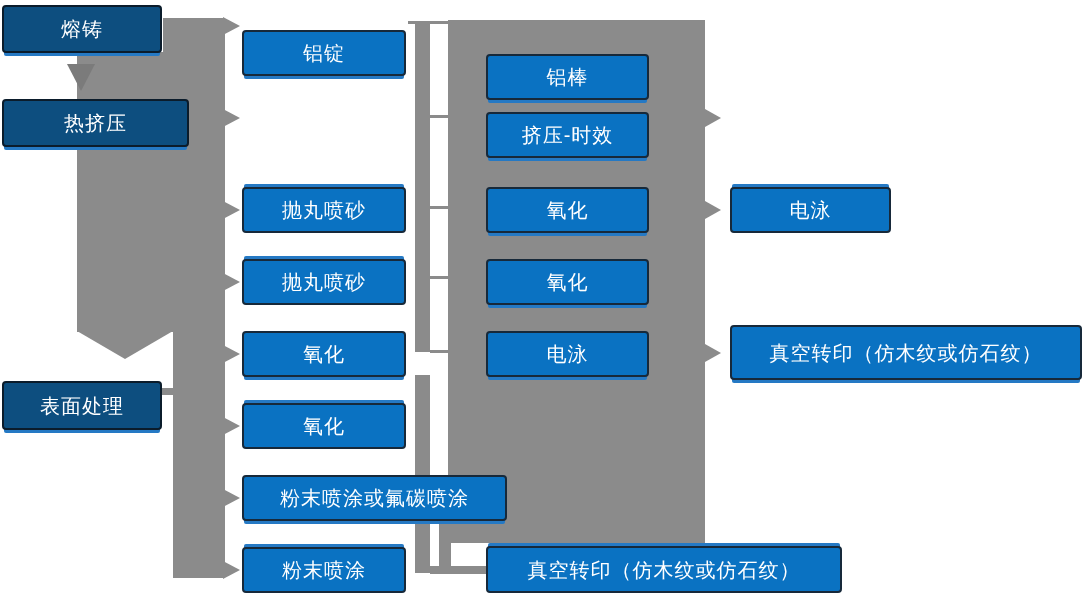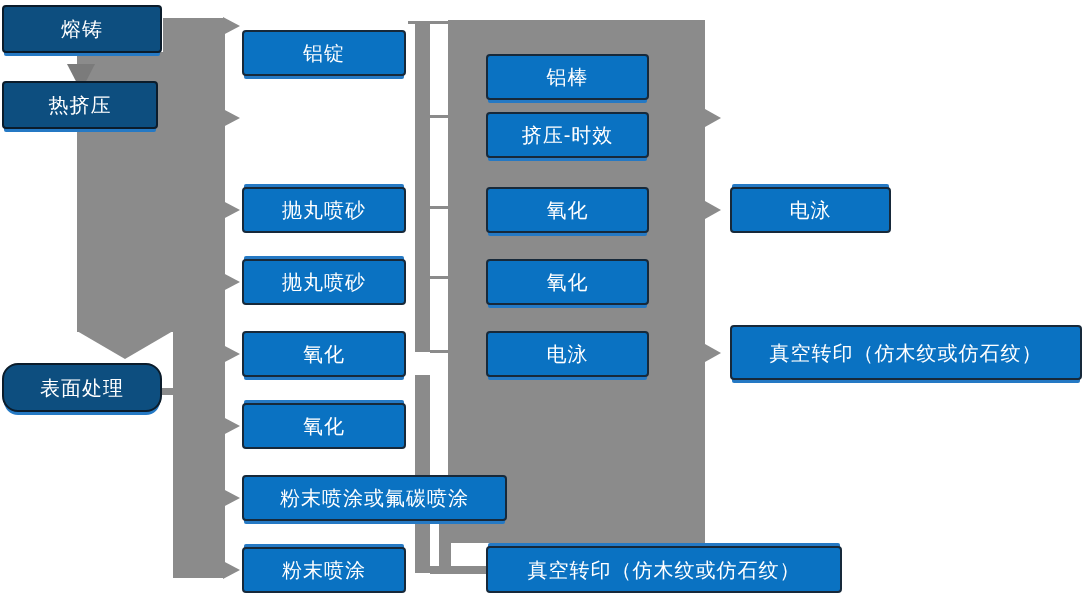--- a/index.html
+++ b/index.html
@@ -53,24 +53,24 @@
     <div class="arrow-right" style="left: 223px; top: 489px;"></div>
     <div class="arrow-right" style="left: 223px; top: 561px;"></div>
     <div class="arrow-right short" style="left: 705px; top: 109px;"></div>
     <div class="arrow-right short" style="left: 705px; top: 201px;"></div>
     <div class="arrow-right short" style="left: 705px; top: 344px;"></div>
     <div class="arrow-down" style="left: 67px; top: 64px; border-left-width: 14px; border-right-width: 14px; border-top-width: 27px; border-top-color: rgb(123, 123, 123);"></div>
     <div class="arrow-down" style="left: 77px; top: 331px; border-left-width: 48px; border-right-width: 48px; border-top-width: 28px; border-top-color: rgb(139, 139, 139);"></div>
     <div class="node dark echo-bottom" style="left: 2px; top: 5px; width: 160px; height: 48px;">
       <span>熔铸</span>
     </div>
-    <div class="node dark echo-bottom" style="left: 2px; top: 81px; width: 156px; height: 48px;">
+    <div class="node dark echo-bottom" style="left: 2px; top: 99px; width: 187px; height: 48px;">
       <span>热挤压</span>
     </div>
-    <div class="node dark echo-bottom" style="left: 2px; top: 363px; width: 160px; height: 49px; border-radius: 16px;">
+    <div class="node dark echo-bottom" style="left: 2px; top: 381px; width: 160px; height: 49px;">
       <span>表面处理</span>
     </div>
     <div class="node light echo-bottom" style="left: 242px; top: 6px; width: 164px; height: 46px; margin-top: 24px;">
       <span>铝锭</span>
     </div>
     <div class="node light echo-top" style="left: 242px; top: 187px; width: 164px; height: 46px;">
       <span>抛丸喷砂</span>
     </div>
     <div class="node light echo-top" style="left: 242px; top: 259px; width: 164px; height: 46px;">
       <span>抛丸喷砂</span>

